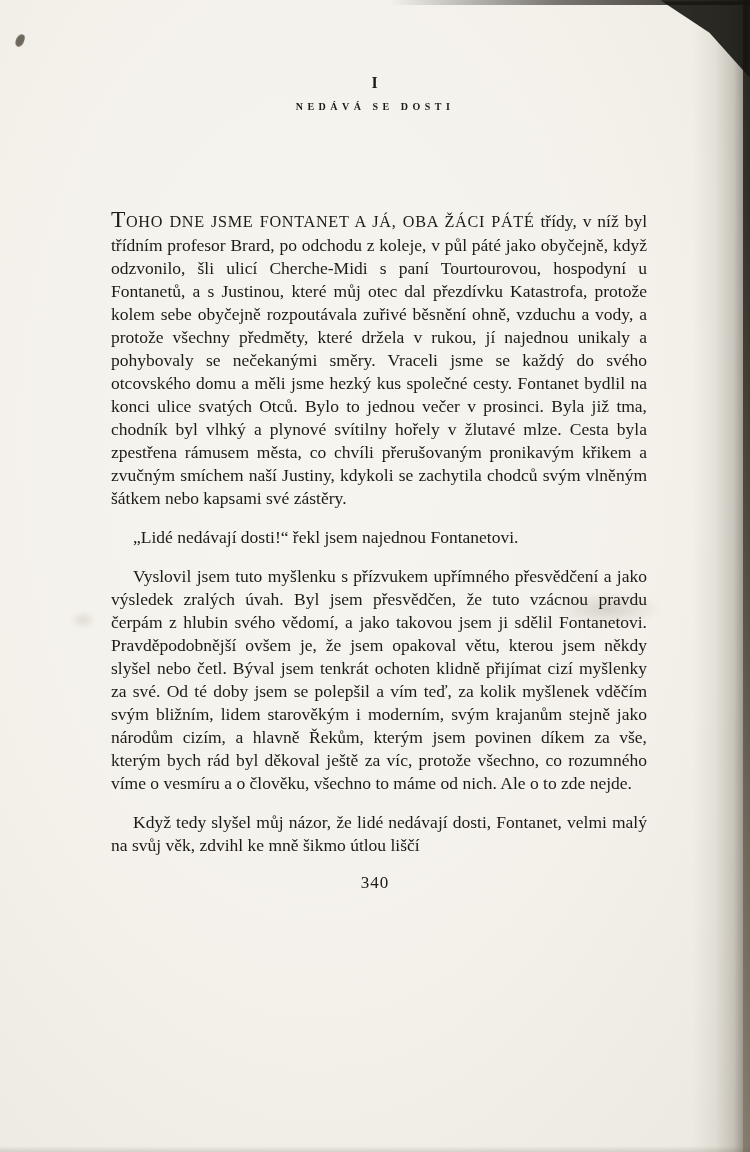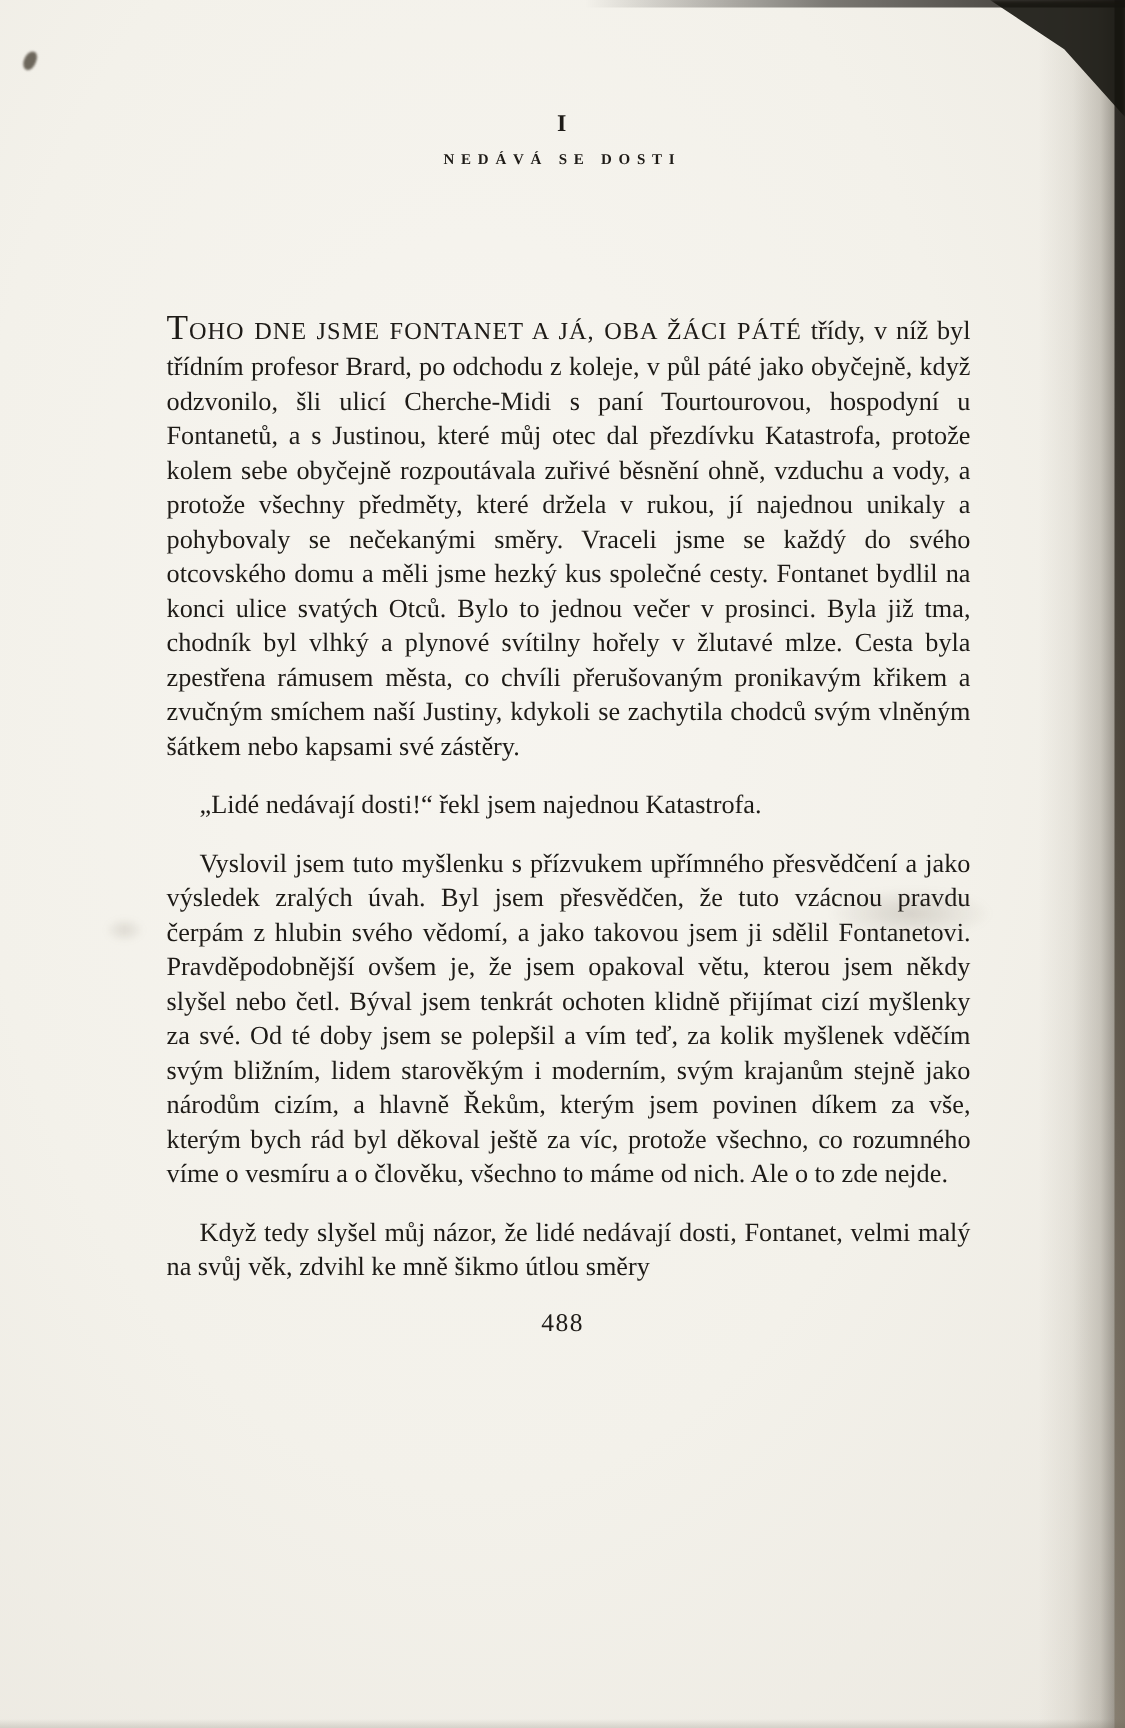--- a/index.html
+++ b/index.html
@@ -119,24 +119,24 @@
 
   <div class="content">
     <header>
       <div class="chapter-number">I</div>
       <div class="chapter-title">NEDÁVÁ SE DOSTI</div>
     </header>
 
     <main class="text-block">
       <p class="para"><span class="lead-initial">T</span><span class="lead-caps">OHO DNE JSME FONTANET A JÁ, OBA ŽÁCI PÁTÉ</span><span> třídy, v níž byl třídním profesor Brard, po odchodu z koleje, v půl páté jako obyčejně, když odzvonilo, šli ulicí Cherche-Midi s paní Tourtourovou, hospodyní u Fontanetů, a s Justinou, které můj otec dal přezdívku Katastrofa, protože kolem sebe obyčejně rozpoutávala zuřivé běsnění ohně, vzduchu a vody, a protože všechny předměty, které držela v rukou, jí najednou unikaly a pohybovaly se nečekanými směry. Vraceli jsme se každý do svého otcovského domu a měli jsme hezký kus společné cesty. Fontanet bydlil na konci ulice svatých Otců. Bylo to jednou večer v prosinci. Byla již tma, chodník byl vlhký a plynové svítilny hořely v žlutavé mlze. Cesta byla zpestřena rámusem města, co chvíli přerušovaným pronikavým křikem a zvučným smíchem naší Justiny, kdykoli se zachytila chodců svým vlněným šátkem nebo kapsami své zástěry.</span></p>
 
-      <p class="para indent"><span>„Lidé nedávají dosti!“ řekl jsem najednou Katastrofa.</span></p>
+      <p class="para indent"><span>„Lidé nedávají dosti!“ řekl jsem najednou Fontanetovi.</span></p>
 
       <p class="para indent"><span>Vyslovil jsem tuto myšlenku s přízvukem upřímného přesvědčení a jako výsledek zralých úvah. Byl jsem přesvědčen, že tuto vzácnou pravdu čerpám z hlubin svého vědomí, a jako takovou jsem ji sdělil Fontanetovi. Pravděpodobnější ovšem je, že jsem opakoval větu, kterou jsem někdy slyšel nebo četl. Býval jsem tenkrát ochoten klidně přijímat cizí myšlenky za své. Od té doby jsem se polepšil a vím teď, za kolik myšlenek vděčím svým bližním, lidem starověkým i moderním, svým krajanům stejně jako národům cizím, a hlavně Řekům, kterým jsem povinen díkem za vše, kterým bych rád byl děkoval ještě za víc, protože všechno, co rozumného víme o vesmíru a o člověku, všechno to máme od nich. Ale o to zde nejde.</span></p>
 
-      <p class="para indent"><span>Když tedy slyšel můj názor, že lidé nedávají dosti, Fontanet, velmi malý na svůj věk, zdvihl ke mně šikmo útlou směry</span></p>
+      <p class="para indent"><span>Když tedy slyšel můj názor, že lidé nedávají dosti, Fontanet, velmi malý na svůj věk, zdvihl ke mně šikmo útlou liščí</span></p>
     </main>
 
     <footer>
-      <div class="page-number">488</div>
+      <div class="page-number">340</div>
     </footer>
   </div>
 </div>
 
 </body></html>

